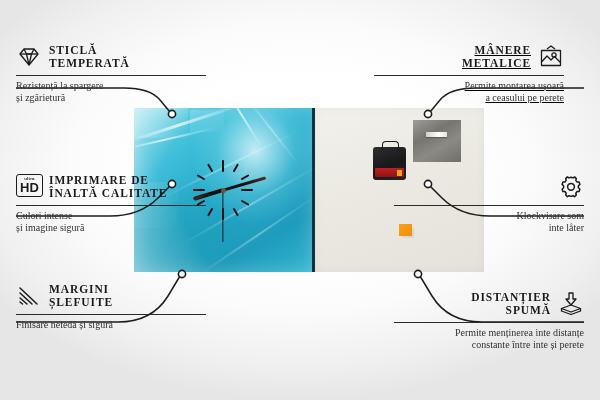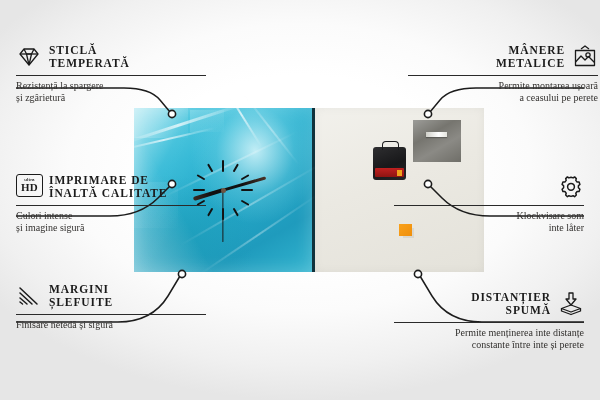--- a/index.html
+++ b/index.html
@@ -263,33 +263,33 @@
     line-height: 1;
   }
   .hd-badge .u {
     font-family: "Liberation Sans", sans-serif;
     font-size: 4.4px;
     font-weight: bold;
     letter-spacing: 0.2px;
     color: #1b1b1b;
   }
   .hd-badge .d {
-    font-family: Liberation Serif, serif;
-    font-size: 11px;
+    font-family: Liberation Sans, sans-serif;
+    font-size: 13px;
     font-weight: bold;
     letter-spacing: 0.2px;
     color: #1b1b1b;
     margin-top: 0.5px;
   }
 
   
   #callout-glass    { left: 16px;  top: 42px;  }
   #callout-print    { left: 16px;  top: 172px; }
   #callout-edges    { left: 16px;  top: 281px; }
-  #callout-handles  { left: 408px; top: 42px;  }
+  #callout-handles  { left: 374px; top: 42px; text-decoration: underline;  }
   #callout-movement { left: 394px; top: 172px; }
   #callout-spacer   { left: 394px; top: 289px; }
 </style>
 </head>
 <body>
 
 <div id="stage">
 
   <div id="product">
 

